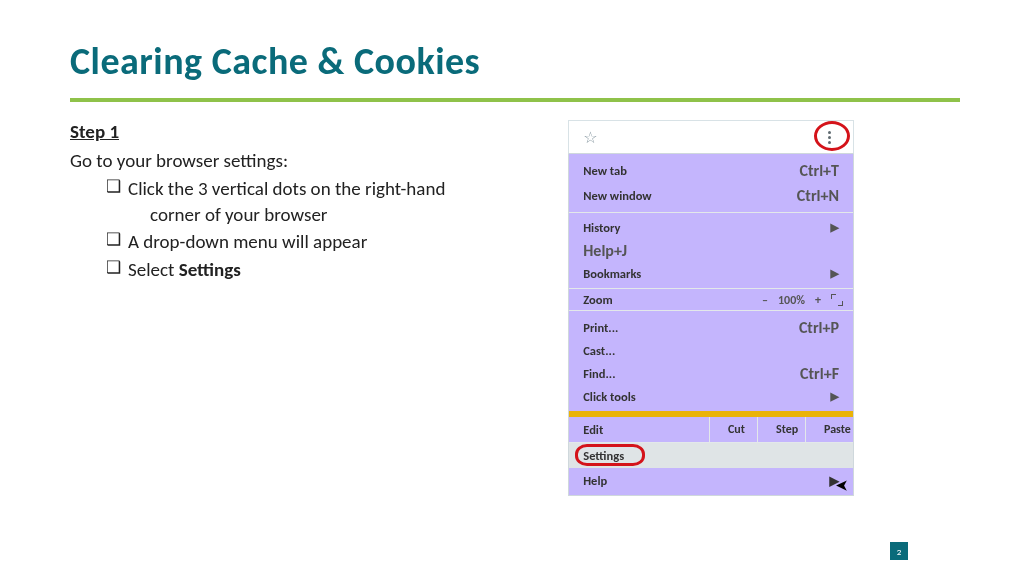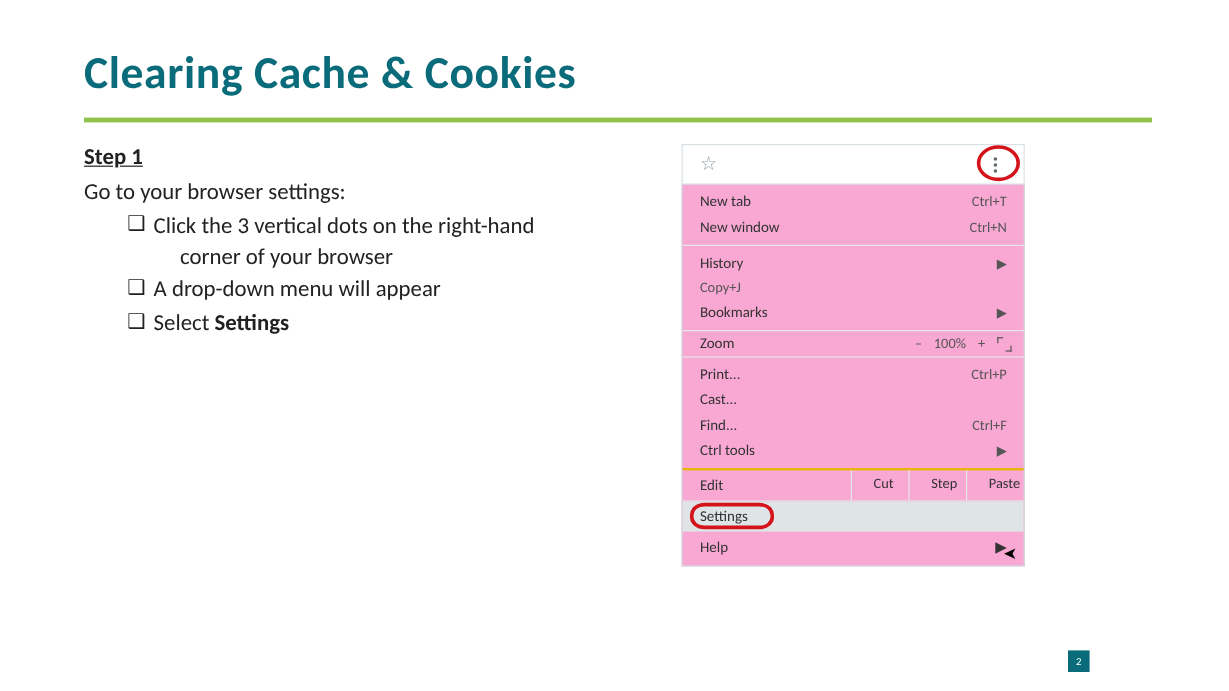--- a/index.html
+++ b/index.html
@@ -16,36 +16,36 @@
   .bullets li::before { content: "❑"; position: absolute; left: 0; top: 0; font-size: 17px; color: #222; }
   .bullets li .cont { display: block; padding-left: 22px; }
   .right { width: 300px; position: relative; }
   .browser-top { height: 34px; border: 1px solid #d8e2e6; border-bottom: 1px solid #cfd8dc; display: flex; align-items: center; justify-content: space-between; padding: 0 10px 0 14px; background: #fff; }
   .star { color: #8a9aa3; font-size: 16px; }
   .dots-wrap { width: 28px; height: 22px; display: flex; align-items: center; justify-content: center; position: relative; }
   .dots { display: flex; flex-direction: column; gap: 2px; }
   .dots span { width: 3px; height: 3px; background: #5f6a70; border-radius: 50%; }
   .circle-callout { position: absolute; border: 3px solid #d4131a; border-radius: 50%; pointer-events: none; }
   .circle-top { width: 36px; height: 30px; top: 1px; right: 4px; }
-  .menu { border: 1px solid #cfd8dc; border-top: none; background: #f9a8d4; font-size: 12.5px; color: #333; }
+  .menu { border: 1px solid #cfd8dc; border-top: none; background: #c4b5fd; font-size: 12.5px; color: #333; font-weight: bold; }
   .menu-section { padding: 4px 0; }
   .menu-row { display: flex; align-items: center; justify-content: space-between; padding: 3px 14px; min-height: 20px; }
   .menu-row .lbl { flex: 1; }
-  .menu-row .sc { color: #555; font-size: 12px; }
+  .menu-row .sc { color: #555; font-size: 16px; }
   .menu-row .arr { color: #555; font-size: 11px; margin-left: 8px; }
   .sep { border-top: 1px solid #e3e8ea; }
   .zoom-row { display: flex; align-items: center; padding: 3px 10px 3px 14px; }
   .zoom-row .lbl { flex: 1; }
   .zoom-ctrl { display: flex; align-items: center; gap: 10px; color: #555; font-size: 12px; }
   .zoom-ctrl .btn { cursor: default; }
   .full-icon { width: 12px; height: 12px; display: inline-block; position: relative; }
   .full-icon::before, .full-icon::after { content: ""; position: absolute; border: 1.2px solid #555; width: 4px; height: 4px; }
   .full-icon::before { top: 0; left: 0; border-right: none; border-bottom: none; }
   .full-icon::after { bottom: 0; right: 0; border-left: none; border-top: none; }
-  .edit-row { display: flex; align-items: stretch; border-top: 2px solid #eab308; }
+  .edit-row { display: flex; align-items: stretch; border-top: 6px solid #eab308; }
   .edit-row .lbl { flex: 1; padding: 5px 14px; }
   .edit-row .seg { border-left: 1px solid #e3e8ea; padding: 5px 18px; width: 48px; text-align: center; font-size: 12px; color: #333; }
   .settings-row { background: #dfe4e6; padding: 5px 14px; position: relative; }
   .circle-settings { width: 70px; height: 22px; top: 1px; left: 6px; border-radius: 12px / 10px; }
   .help-row { display: flex; align-items: center; justify-content: space-between; padding: 5px 14px 7px 14px; }
   .cursor { position: absolute; right: 6px; bottom: 2px; font-size: 14px; color: #000; transform: scaleX(-1); }
   .page-num { position: absolute; right: 16px; bottom: 16px; width: 18px; height: 18px; background: #0a6b7a; color: #fff; font-size: 9px; display: flex; align-items: center; justify-content: center; }
 </style>
 </head>
 <body>
@@ -94,21 +94,21 @@
             <span class="sc">Ctrl+N</span>
           </div>
         </div>
         <div class="sep"></div>
         <div class="menu-section">
           <div class="menu-row">
             <span class="lbl">History</span>
             <span class="arr">▶</span>
           </div>
           <div class="menu-row">
-            <span class="sc">Copy+J</span>
+            <span class="sc">Help+J</span>
           </div>
           <div class="menu-row">
             <span class="lbl">Bookmarks</span>
             <span class="arr">▶</span>
           </div>
         </div>
         <div class="sep"></div>
         <div class="zoom-row">
           <span class="lbl">Zoom</span>
           <div class="zoom-ctrl">
@@ -125,21 +125,21 @@
             <span class="sc">Ctrl+P</span>
           </div>
           <div class="menu-row">
             <span class="lbl">Cast...</span>
           </div>
           <div class="menu-row">
             <span class="lbl">Find...</span>
             <span class="sc">Ctrl+F</span>
           </div>
           <div class="menu-row">
-            <span class="lbl">Ctrl tools</span>
+            <span class="lbl">Click tools</span>
             <span class="arr">▶</span>
           </div>
         </div>
         <div class="edit-row">
           <span class="lbl">Edit</span>
           <span class="seg">Cut</span>
           <span class="seg">Step</span>
           <span class="seg">Paste</span>
         </div>
         <div class="sep"></div>

